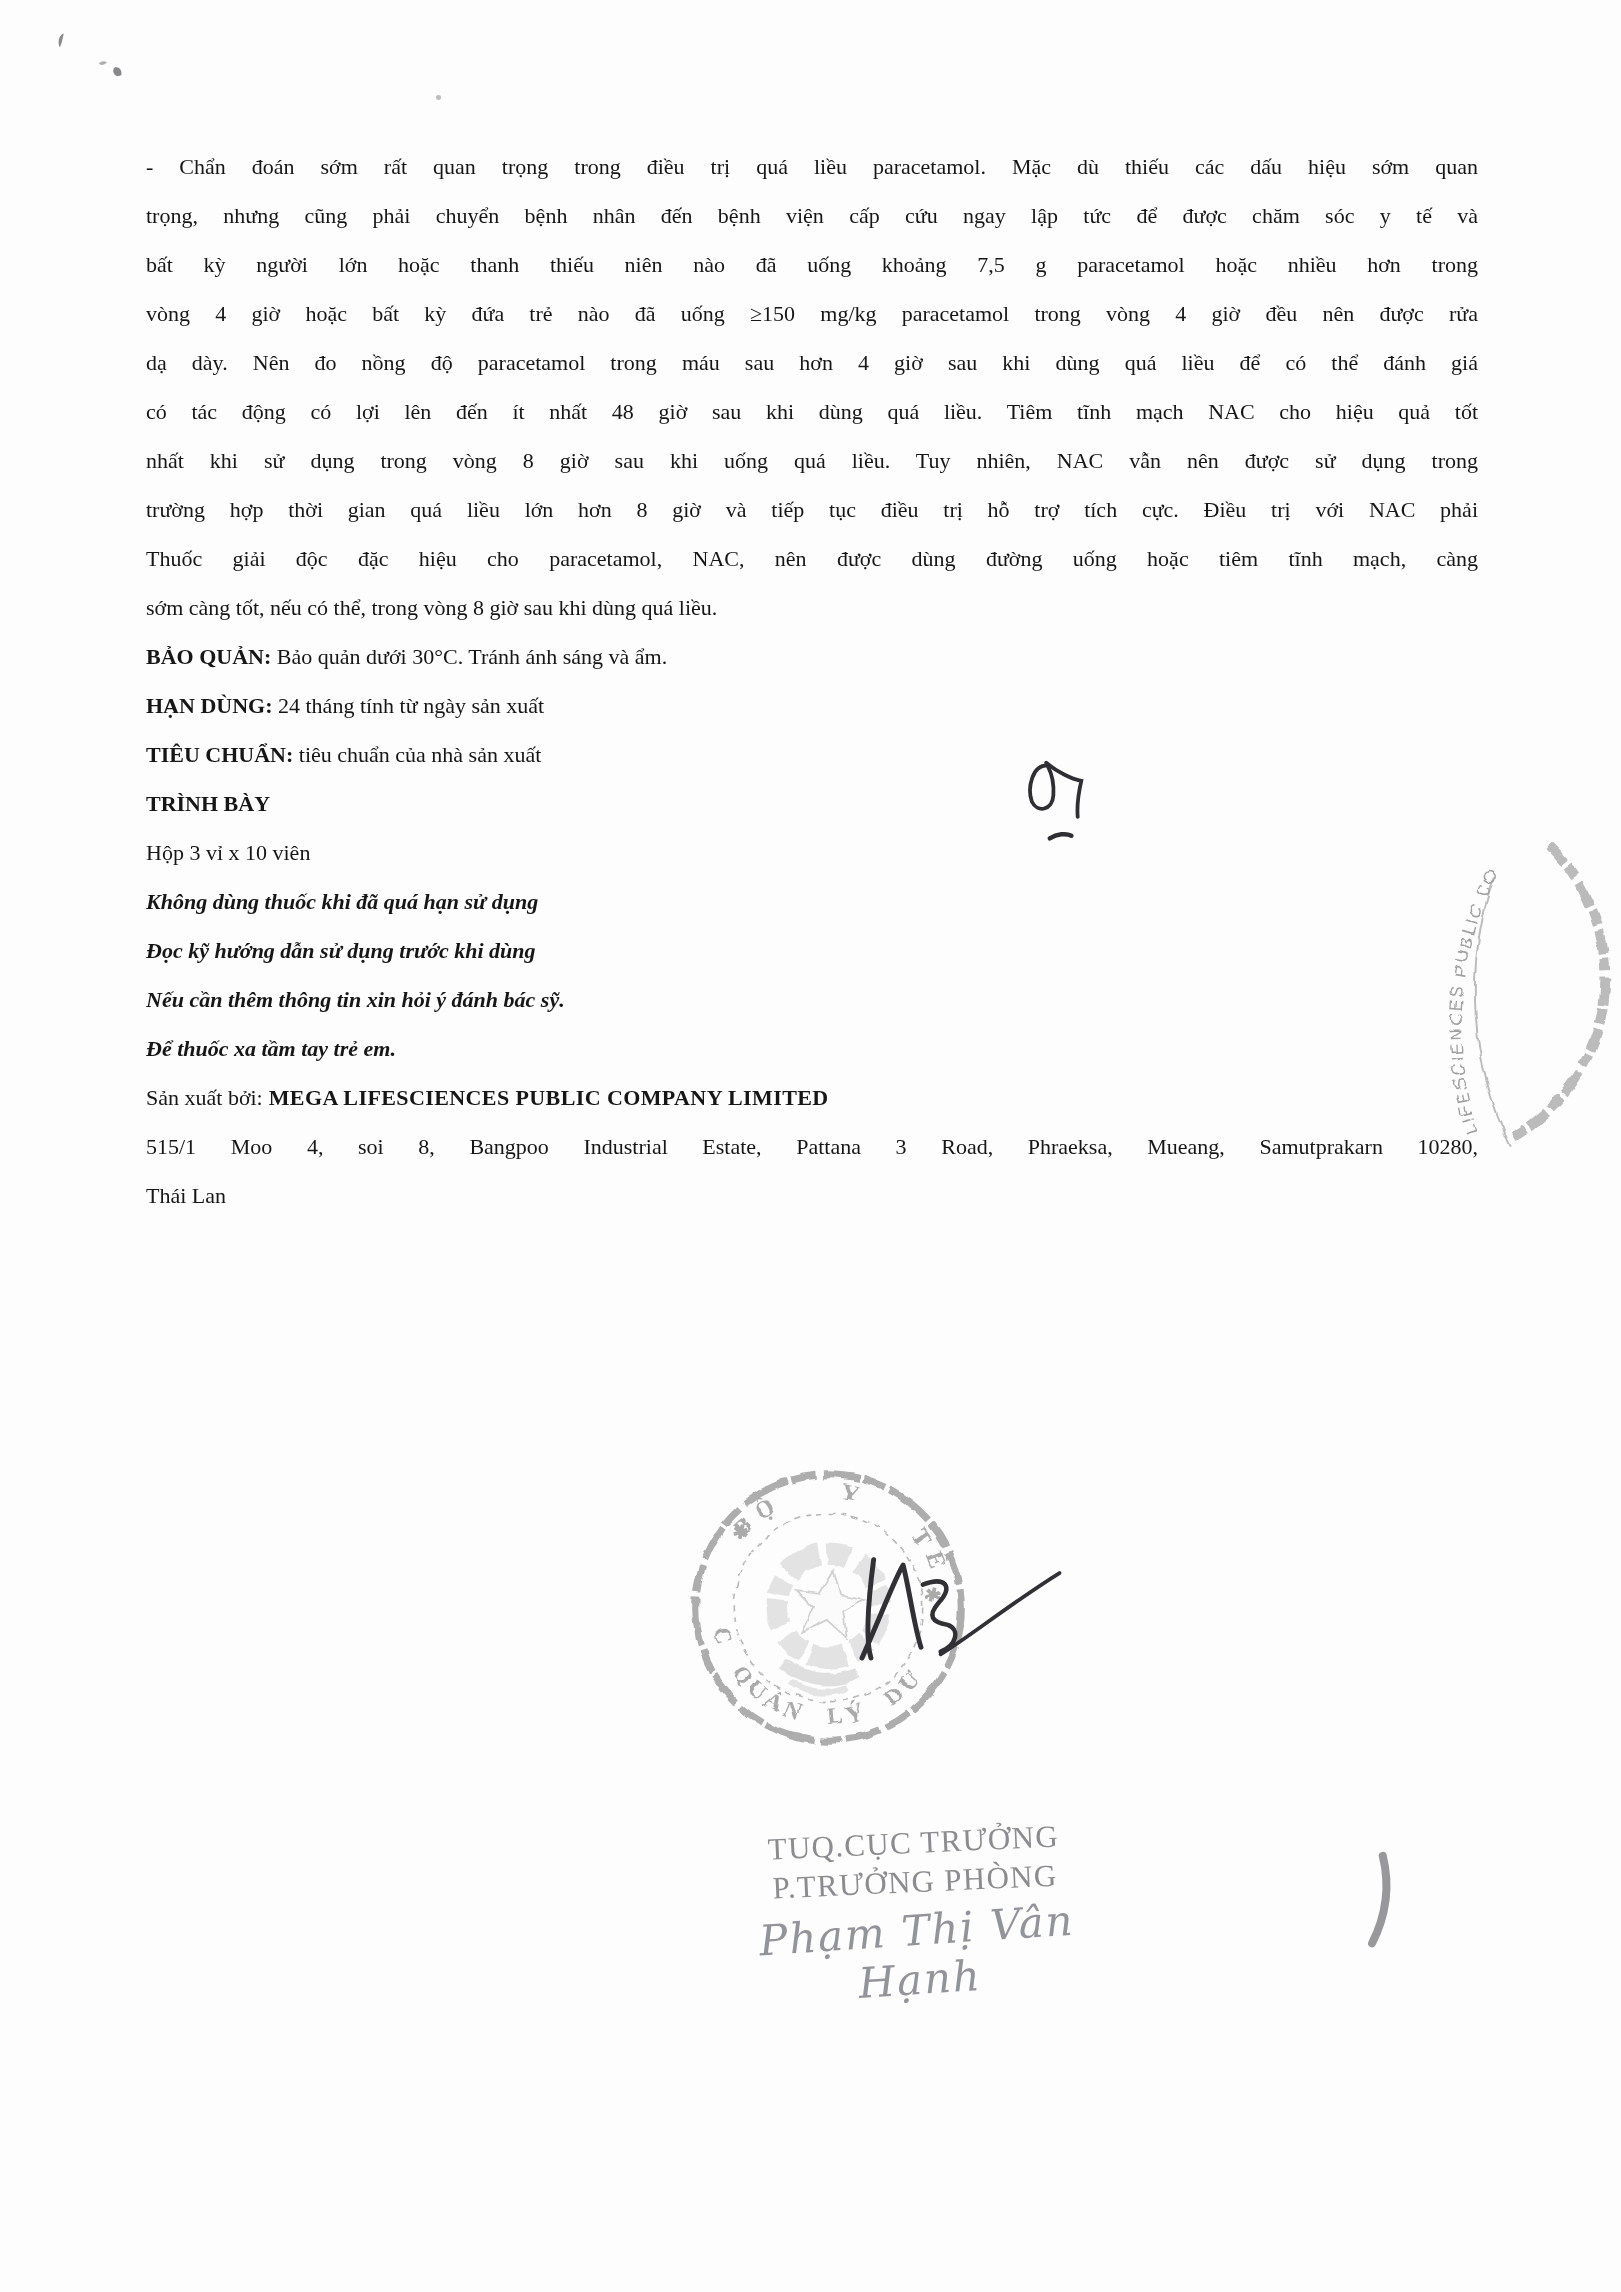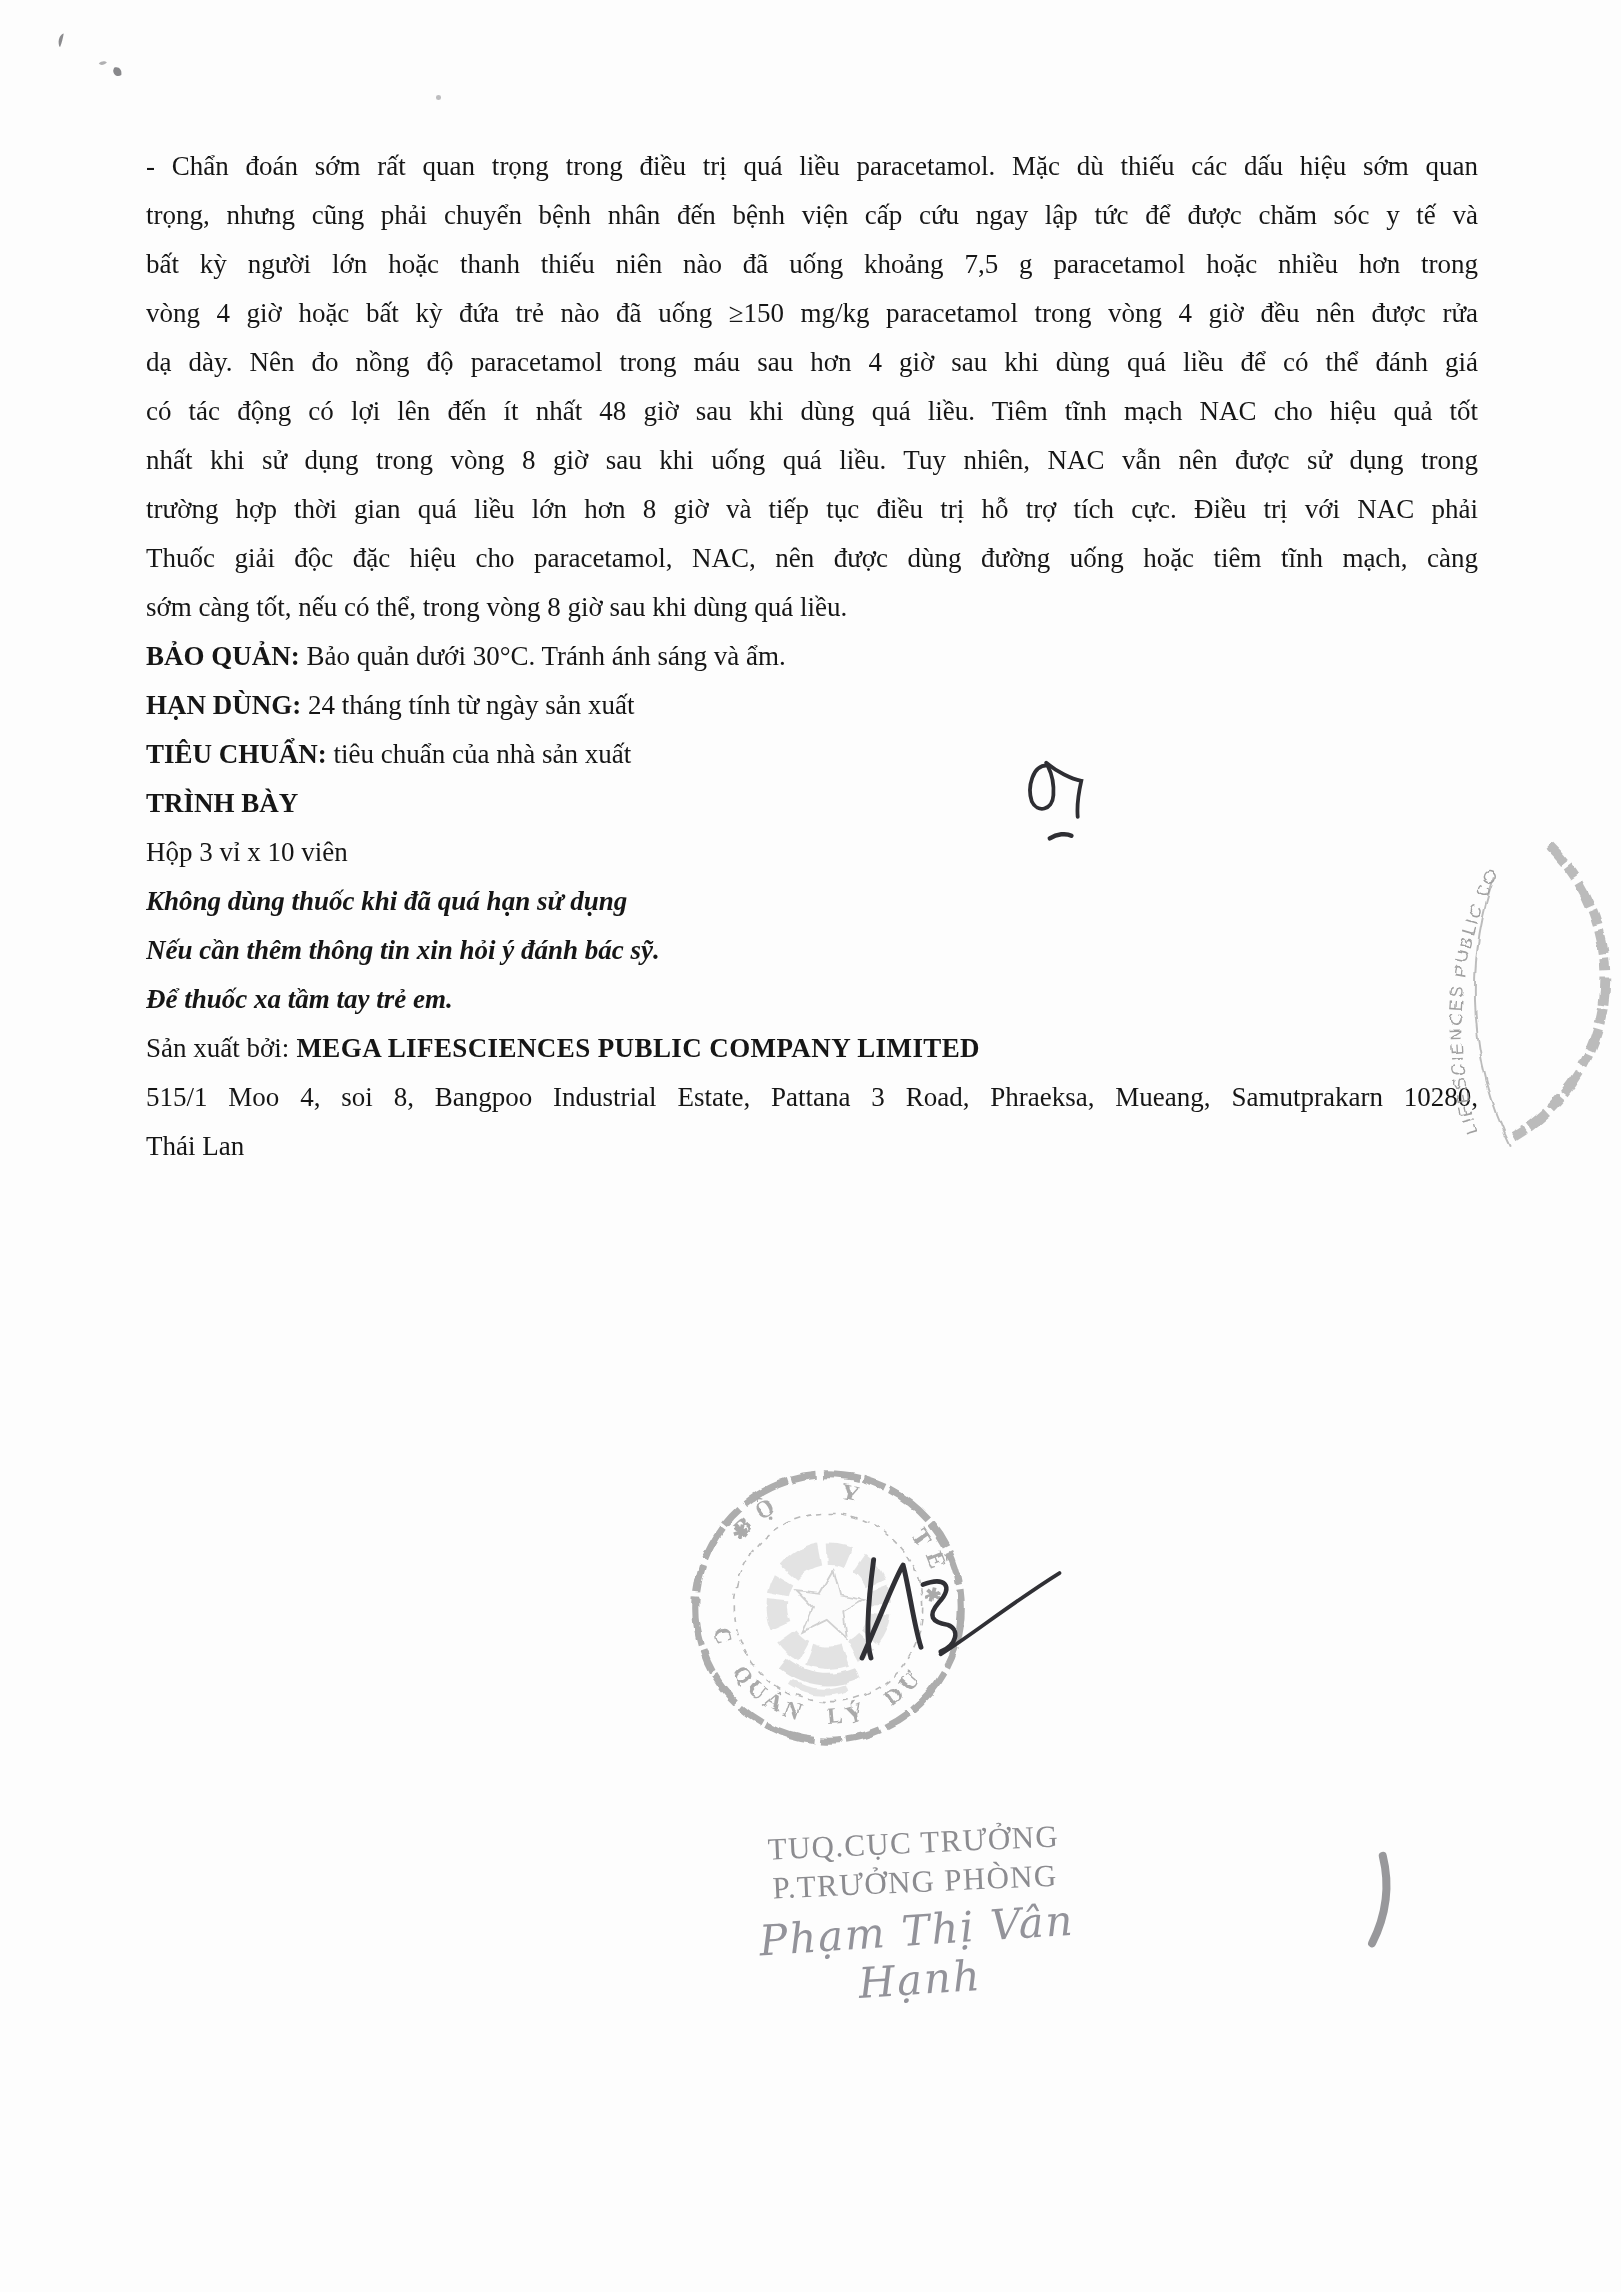--- a/index.html
+++ b/index.html
@@ -7,21 +7,21 @@
     position:relative;
     width:1621px;height:2293px;
     background:#fdfdfd;
     overflow:hidden;
     font-family:"Liberation Serif","DejaVu Serif",serif;
     color:#161616;
   }
   
   .text-block{
     position:absolute;left:146px;top:142px;width:1332px;
-    font-size:27px;
+    font-size:22px;
   }
   .line{
     height:49px;line-height:49px;overflow:hidden;
     white-space:nowrap;text-align:left;
   }
   .line.just{
     white-space:normal;
     text-align:justify;
     text-align-last:justify;
   }
@@ -72,20 +72,21 @@
       <div class="line just"><span class="body">nhất khi sử dụng trong vòng 8 giờ sau khi uống quá liều. Tuy nhiên, NAC vẫn nên được sử dụng trong</span></div>
       <div class="line just"><span class="body">trường hợp thời gian quá liều lớn hơn 8 giờ và tiếp tục điều trị hỗ trợ tích cực. Điều trị với NAC phải</span></div>
       <div class="line just"><span class="body">Thuốc giải độc đặc hiệu cho paracetamol, NAC, nên được dùng đường uống hoặc tiêm tĩnh mạch, càng</span></div>
       <div class="line"><span class="body">sớm càng tốt, nếu có thể, trong vòng 8 giờ sau khi dùng quá liều.</span></div>
       <div class="line"><span class="b">BẢO QUẢN:</span><span class="body"> Bảo quản dưới 30°C. Tránh ánh sáng và ẩm.</span></div>
       <div class="line"><span class="b">HẠN DÙNG:</span><span class="body"> 24 tháng tính từ ngày sản xuất</span></div>
       <div class="line"><span class="b">TIÊU CHUẨN:</span><span class="body"> tiêu chuẩn của nhà sản xuất</span></div>
       <div class="line"><span class="b">TRÌNH BÀY</span><span class="body"></span></div>
       <div class="line"><span class="body">Hộp 3 vỉ x 10 viên</span></div>
       <div class="line bi"><span class="body">Không dùng thuốc khi đã quá hạn sử dụng</span></div>
+      <div class="line bi"><span class="body">Đọc kỹ hướng dẫn sử dụng trước khi dùng</span></div>
       <div class="line bi"><span class="body">Nếu cần thêm thông tin xin hỏi ý đánh bác sỹ.</span></div>
       <div class="line bi"><span class="body">Để thuốc xa tầm tay trẻ em.</span></div>
       <div class="line b2"><span class="i">Sản xuất bởi:</span><span class="body"> MEGA LIFESCIENCES PUBLIC COMPANY LIMITED</span></div>
       <div class="line just"><span class="body">515/1 Moo 4, soi 8, Bangpoo Industrial Estate, Pattana 3 Road, Phraeksa, Mueang, Samutprakarn 10280,</span></div>
       <div class="line"><span class="body">Thái Lan</span></div>
     </div>
 
   <svg class="abs" style="left:1021px;top:752px" width="81" height="99" viewBox="0 0 90 110">
     <g fill="none" stroke="#2e2e33" stroke-width="4.2" stroke-linecap="round">
       <path d="M31,15 C12,13 7,40 12,55 C18,68 35,65 36,48 C37,32 32,20 30,16"></path>

